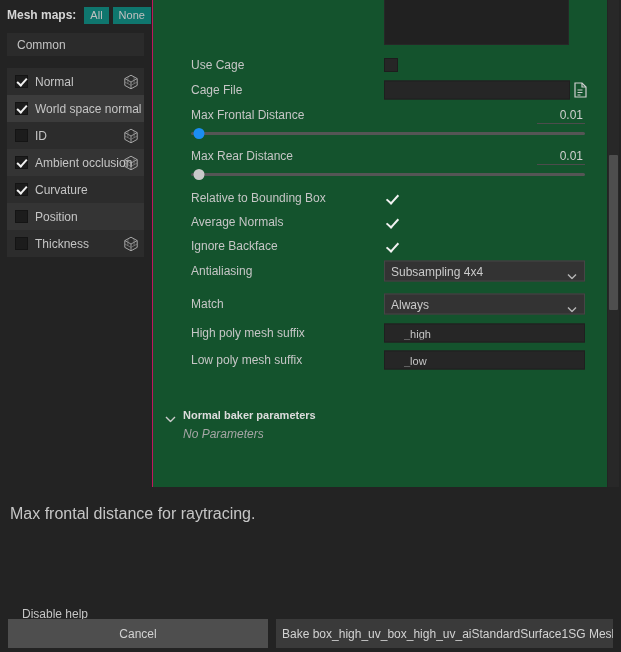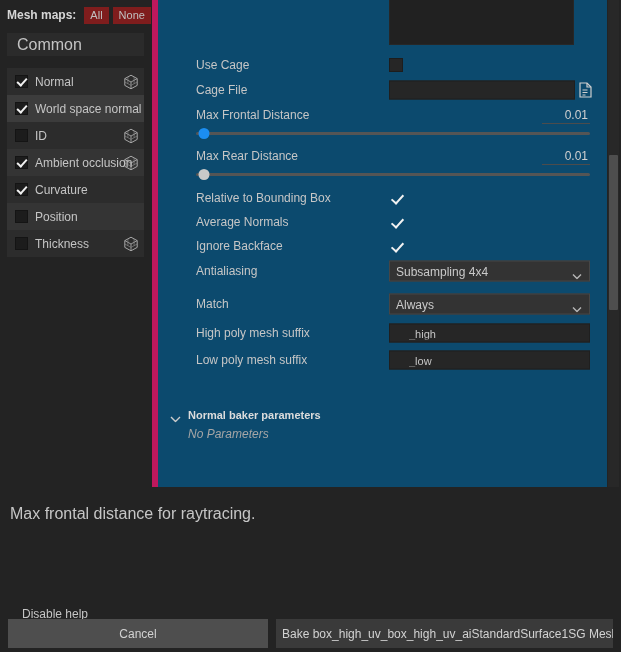--- a/index.html
+++ b/index.html
@@ -34,21 +34,21 @@
     align-items: center;
   }
   .mm-header-label {
     font-weight: bold;
     font-size: 12px;
     color: #d6d6d6;
     margin-right: 8px;
     white-space: nowrap;
   }
   .mm-btn {
-    background: #7f1d1d;
+    background: #0f766e;
     color: #c0c0c0;
     border: none;
     font-family: "Liberation Sans", sans-serif;
     font-size: 11px;
     padding: 2px 6px;
     margin-right: 4px;
     line-height: 13px;
     cursor: pointer;
   }
 
@@ -56,21 +56,21 @@
     position: absolute;
     left: 7px;
     width: 137px;
     height: 23px;
     background: #2b2b2b;
     display: flex;
     align-items: center;
     padding-left: 10px;
     box-sizing: border-box;
     color: #c3c3c3;
-    font-size: 16px;
+    font-size: 12px;
     cursor: pointer;
   }
 
   .map-list {
     position: absolute;
     left: 7px;
     top: 68px;
     width: 137px;
   }
   .map-row {
@@ -117,22 +117,22 @@
     transform: translateY(-50%);
     width: 16px; height: 16px;
     opacity: .78;
   }
 
   
   #panel {
     position: absolute;
     left: 152px; top: 0;
     width: 455px; height: 487px;
-    background: #0c4a6e;
-    border-left: 6px solid #be185d;
+    background: #14532d;
+    border-left: 1px solid #be185d;
     box-sizing: border-box;
   }
   .preview-box {
     position: absolute;
     left: 231px; top: -2px;
     width: 185px; height: 47px;
     background: #212121;
     border: 1px solid #272727;
     box-sizing: border-box;
   }

